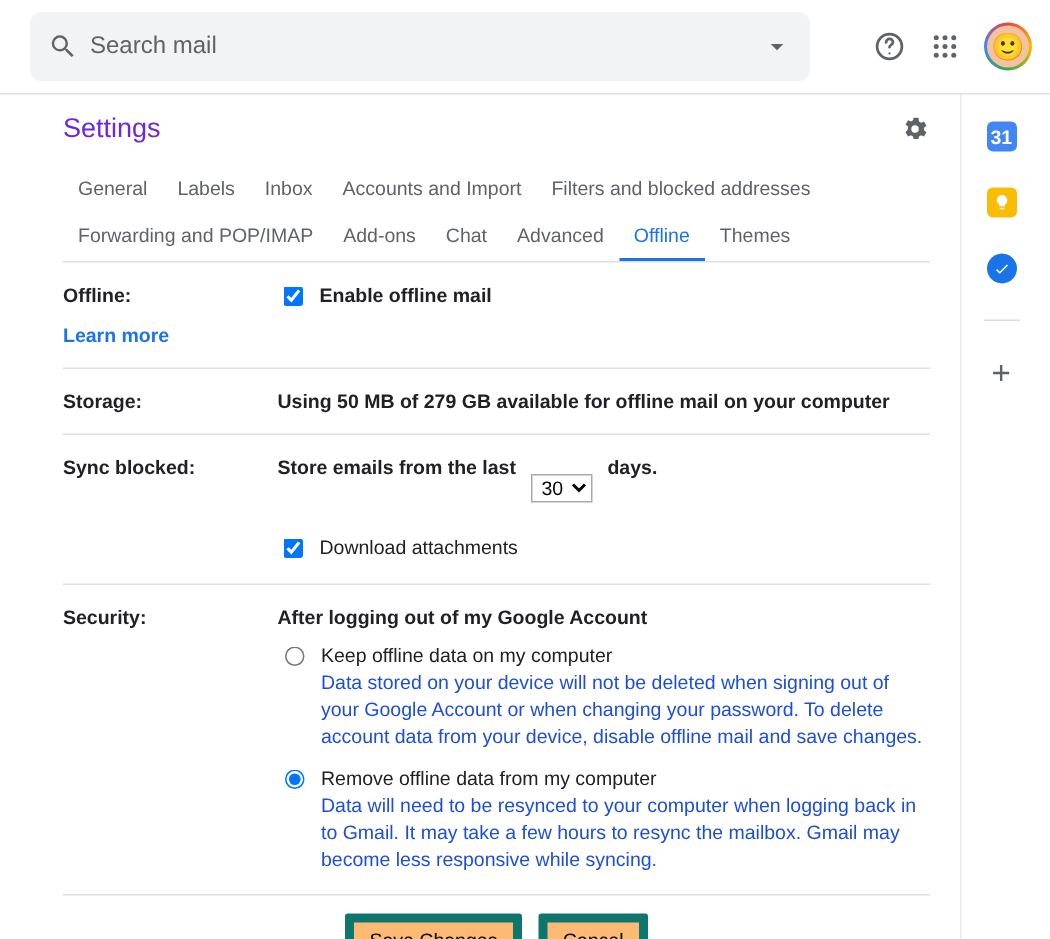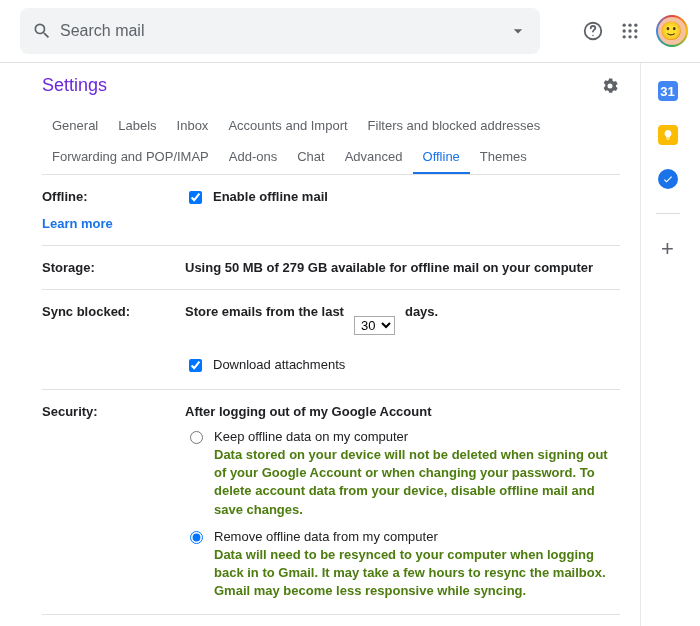--- a/index.html
+++ b/index.html
@@ -113,21 +113,21 @@
     display:block;
     color:#1a73e8;
     font-weight:bold;
     text-decoration:none;
     margin-top:12px;
   }
   .section-body { flex:1; font-size:13px; }
   .bold { font-weight:bold; }
   .row { display:flex; align-items:flex-start; gap:8px; margin-bottom:10px;}
   .row:last-child{margin-bottom:0;}
-  .desc { color:#4d7c0f; margin-top:2px; line-height:1.4;font-weight:bold; }
+  .desc { color:#1d4ed8; margin-top:2px; line-height:1.4; }
   select.inline {
     font-size:13px;
     border:1px solid #aaa;
     background:#fff;
     padding:0 2px;
     margin:12px 2px;
   }
   input[type=checkbox],input[type=radio]{margin-top:2px;}
   .footer {
     border-top:1px solid #e0e0e0;

